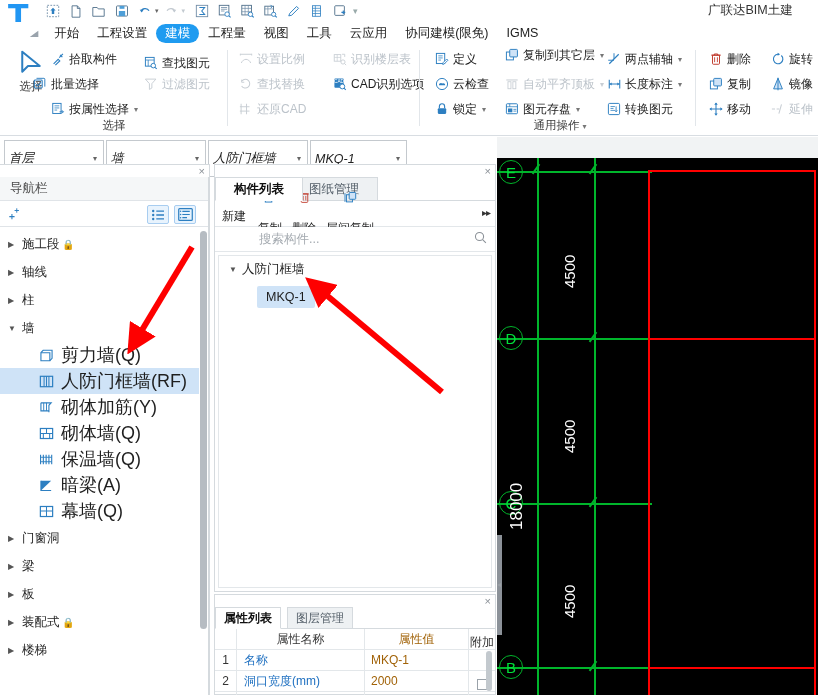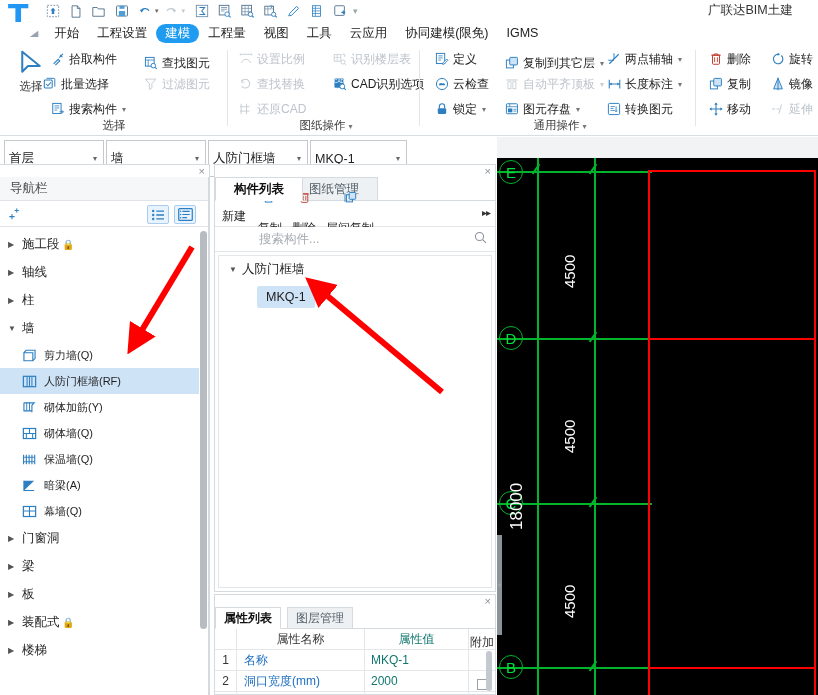--- a/index.html
+++ b/index.html
@@ -76,21 +76,21 @@
   .ritem.dis .ic { color: #c8ced4; }
   .ritem .cg { font-size: 8px; color: #777; margin-left: 2px; }
   .ritem.dis .cg { color: #c8ced4; }
 
   
   .selbar {
     position: absolute; left: 0; top: 137px; width: 818px; height: 27px; background: #fff;
   }
   .combo {
     position: absolute; top: 3px; height: 37px; border: 1px solid #c4c9ce; background: #fff;
-    display: flex; align-items: center; font-size: 12.5px; color: #222; padding-left: 4px;
+    display: flex; align-items: center; font-size: 12.5px; color: #222; padding-left: 4px; font-style: italic;
   }
   .combo .cv { flex: 1; overflow: hidden; white-space: nowrap; }
   .combo .ca { font-size: 8px; color: #666; padding-right: 6px; }
 
   
   .navpanel {
     position: absolute; left: 0px; top: 164px; width: 210px; height: 531px;
     background: #fff; border: 1px solid #d5dade; border-left: none; border-bottom: none;
   }
   .panel-close {
@@ -116,22 +116,22 @@
     background: #fff; padding-top: 3px;
   }
   .tnode {
     display: flex; align-items: center; height: 28px; font-size: 12.5px; color: #1f1f1f;
     padding-left: 8px; white-space: nowrap;
   }
   .tnode .arrow { width: 14px; font-size: 8px; color: #555; }
   .tnode .arrow.open { font-size: 8px; }
   .tnode .lockic { margin-left: 3px; color: #5a7fa8; font-size: 10px; }
   .tleaf {
-    display: flex; align-items: center; height: 26px; font-size: 11px; color: #1f1f1f;
-    padding-left: 21px; white-space: nowrap;
+    display: flex; align-items: center; height: 26px; font-size: 18px; color: #1f1f1f;
+    padding-left: 38px; white-space: nowrap;
   }
   .tleaf.sel { background: #cfe3f7; }
   .tleaf .lic { width: 17px; height: 15px; margin-right: 6px; display:inline-flex; align-items:center; justify-content:center; color:#2d7fc1; }
   .nav-scroll {
     position: absolute; right: 2px; top: 66px; width: 7px; height: 398px;
     background: #b6bcc2; border-radius: 4px;
   }
   .nav-vdiv { position: absolute; right: 0; top: 12px; width: 1px; height: 519px; background: #d5dade; }
 
   
@@ -183,21 +183,21 @@
     font-size: 12px;
   }
   .ptab.active { background: #fff; color: #111; font-weight: bold; border: 1px solid #d5dade; border-bottom: 1px solid #fff; z-index:2; }
   .ptab.idle { background: #eef1f3; color: #55606a; border: 1px solid #d5dade; }
   .ptable { position: absolute; left: 0; top: 34px; width: 280px; }
   .ptr { display: flex; height: 21px; font-size: 12px; border-bottom: 1px solid #e3e7ea; }
   .ptr.head { background: #fff; color: #333; }
   .pc-idx { width: 22px; display: flex; align-items: center; justify-content: center; border-right: 1px solid #e3e7ea; color: #333; }
   .pc-name { width: 128px; display: flex; align-items: center; padding-left: 7px; border-right: 1px solid #e3e7ea; color: #1d6fc0; }
   .ptr.head .pc-name { justify-content: center; padding-left: 0; color: #333; }
-  .pc-val { width: 104px; display: flex; align-items: center; padding-left: 6px; border-right: 1px solid #e3e7ea; color: #0f766e; }
+  .pc-val { width: 104px; display: flex; align-items: center; padding-left: 6px; border-right: 1px solid #e3e7ea; color: #a16207; }
   .ptr.head .pc-val { justify-content: center; padding-left: 0; }
   .pc-add { width: 26px; display: flex; align-items: center; justify-content: center; margin-top: 6px; }
   .pchk { width: 11px; height: 11px; border: 1px solid #9aa2a9; background: #fff; }
   .prop-scroll { position: absolute; right: 3px; top: 56px; width: 6px; height: 40px; background: #c3c9ce; border-radius: 3px; }
 
   
   .canvas {
     position: absolute; left: 497px; top: 158px; width: 321px; height: 537px;
     background: #000; overflow: hidden;
   }
@@ -344,39 +344,39 @@
 
       <div class="ritem" style="left:50px;top:4px">
         <span class="ic">
             <svg width="14" height="14" viewBox="0 0 16 16">
               <path d="M13.6 2.2 L9.4 6.4 M3 13.6 L8.2 8.4 L10 10.2 L5 15" fill="none" stroke="#2d7fc1" stroke-width="1.3"></path>
               <path d="M10.4 3.2 l2.6 2.6" stroke="#2d7fc1" stroke-width="1.3"></path>
             </svg>
           </span>
         <span>拾取构件</span>
       </div>
-      <div class="ritem" style="left:42px;top:29px">
+      <div class="ritem" style="left:32px;top:29px">
         <span class="ic">
             <svg width="14" height="14" viewBox="0 0 16 16">
               <rect x="1.5" y="3.5" width="9" height="9" rx="1" fill="none" stroke="#2d7fc1" stroke-width="1.2"></rect>
               <path d="M4 1.5 h8.5 a1 1 0 0 1 1 1 v8.5" fill="none" stroke="#2d7fc1" stroke-width="1.1"></path>
               <path d="M3.6 8 l2 2 l3.4 -3.8" fill="none" stroke="#2d7fc1" stroke-width="1.2"></path>
             </svg>
           </span>
         <span>批量选择</span>
       </div>
       <div class="ritem" style="left:50px;top:54px">
         <span class="ic">
             <svg width="14" height="14" viewBox="0 0 16 16">
               <rect x="2" y="1.6" width="9.5" height="11.5" fill="none" stroke="#2d7fc1" stroke-width="1.1"></rect>
               <path d="M4 4.4 h5.5 M4 6.8 h5.5 M4 9.2 h3" stroke="#2d7fc1" stroke-width="0.9"></path>
               <path d="M9.8 11.2 L14 11.2 M12.4 9.4 L14.2 11.2 L12.4 13" fill="none" stroke="#2d7fc1" stroke-width="1.1"></path>
             </svg>
           </span>
-        <span>搜索构件</span>
+        <span>按属性选择</span>
         <span class="cg">▾</span>
       </div>
 
       <div class="ritem" style="left:143px;top:8px">
         <span class="ic">
             <svg width="14" height="14" viewBox="0 0 16 16">
               <rect x="1.6" y="1.6" width="10" height="10" fill="none" stroke="#2d7fc1" stroke-width="1.1"></rect>
               <path d="M1.6 4.6 h10 M4.8 4.6 v7" stroke="#2d7fc1" stroke-width="0.9"></path>
               <circle cx="10.6" cy="11" r="2.6" fill="#fff" stroke="#2d7fc1" stroke-width="1.1"></circle>
               <path d="M12.5 12.9 L14.6 14.8" stroke="#2d7fc1" stroke-width="1.2"></path>
@@ -440,23 +440,20 @@
         <span class="ic">
             <svg width="14" height="14" viewBox="0 0 16 16">
               <rect x="1.6" y="1.6" width="10.6" height="10.6" rx="1" fill="#2d7fc1"></rect>
               <text x="6.9" y="6.6" font-size="5.4" fill="#fff" text-anchor="middle" font-family="sans-serif">CAD</text>
               <circle cx="10.6" cy="10.8" r="2.8" fill="#fff" stroke="#2d7fc1" stroke-width="1.1"></circle>
               <path d="M12.5 12.8 L14.6 14.8" stroke="#2d7fc1" stroke-width="1.2"></path>
             </svg>
           </span>
         <span>CAD识别选项</span>
       </div>
-      <div class="rgroup-label" style="left:0;width:188px">
-        <span>图纸操作</span><span class="cg">▾</span>
-      </div>
       <div class="rsep" style="left:187px"></div>
     </div>
 
     <div class="rgroup" style="left:424px;width:272px">
       <div class="ritem" style="left:10px;top:4px">
         <span class="ic">
             <svg width="14" height="14" viewBox="0 0 16 16">
               <rect x="1.6" y="1.6" width="9.5" height="11.6" fill="none" stroke="#2d7fc1" stroke-width="1.1"></rect>
               <path d="M3.8 4.4 h5 M3.8 6.8 h5 M3.8 9.2 h3" stroke="#2d7fc1" stroke-width="0.9"></path>
               <path d="M9 12.4 L13.4 8 L14.8 9.4 L10.4 13.8 L8.8 14.2 Z" fill="#fff" stroke="#2d7fc1" stroke-width="1"></path>
@@ -477,21 +474,21 @@
         <span class="ic">
             <svg width="14" height="14" viewBox="0 0 16 16">
               <path d="M5 7 V5 a3 3 0 0 1 6 0 V7" fill="none" stroke="#2d7fc1" stroke-width="1.3"></path>
               <rect x="3.2" y="7" width="9.6" height="6.6" rx="1.2" fill="#2d7fc1"></rect>
             </svg>
           </span>
         <span>锁定</span>
         <span class="cg">▾</span>
       </div>
 
-      <div class="ritem" style="left:80px;top:8px">
+      <div class="ritem" style="left:80px;top:0">
         <span class="ic">
             <svg width="14" height="14" viewBox="0 0 16 16">
               <rect x="1.6" y="4.6" width="8" height="9" fill="none" stroke="#2d7fc1" stroke-width="1.1"></rect>
               <rect x="5.4" y="1.6" width="8.8" height="8.6" rx="1" fill="#cfe3f7" stroke="#2d7fc1" stroke-width="1.1"></rect>
             </svg>
           </span>
         <span>复制到其它层</span>
         <span class="cg">▾</span>
       </div>
       <div class="ritem dis" style="left:80px;top:29px">

